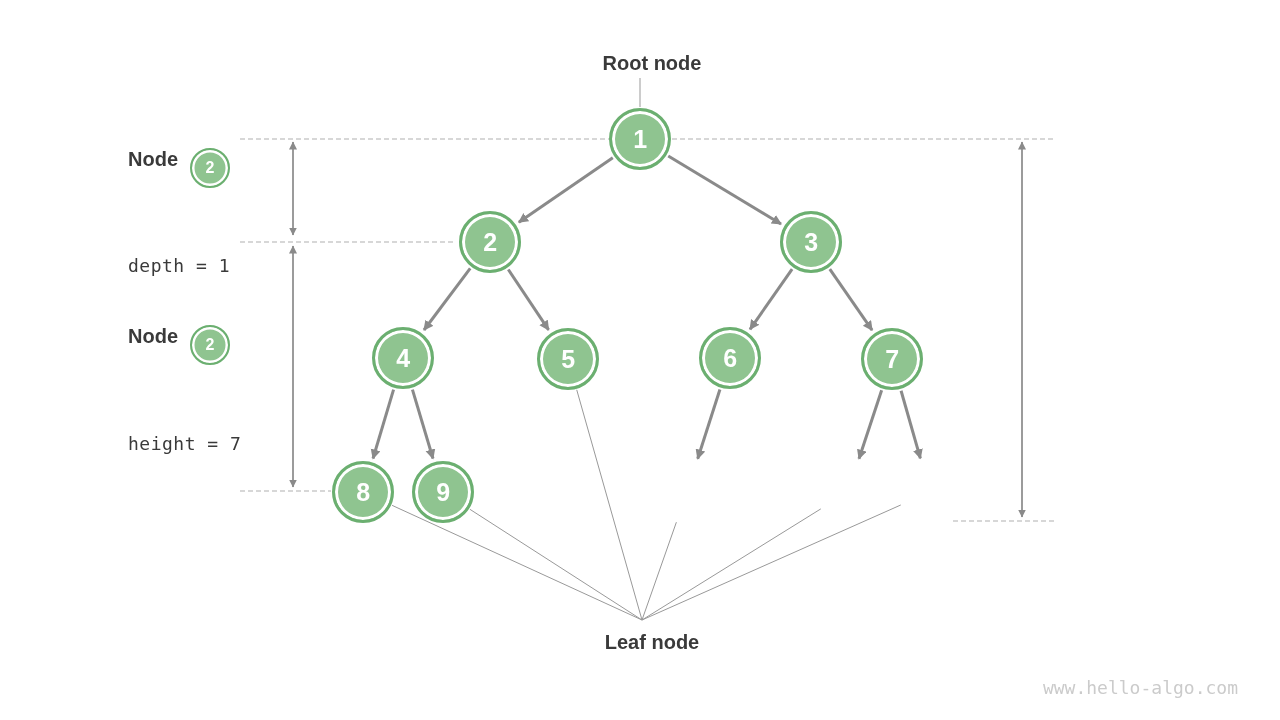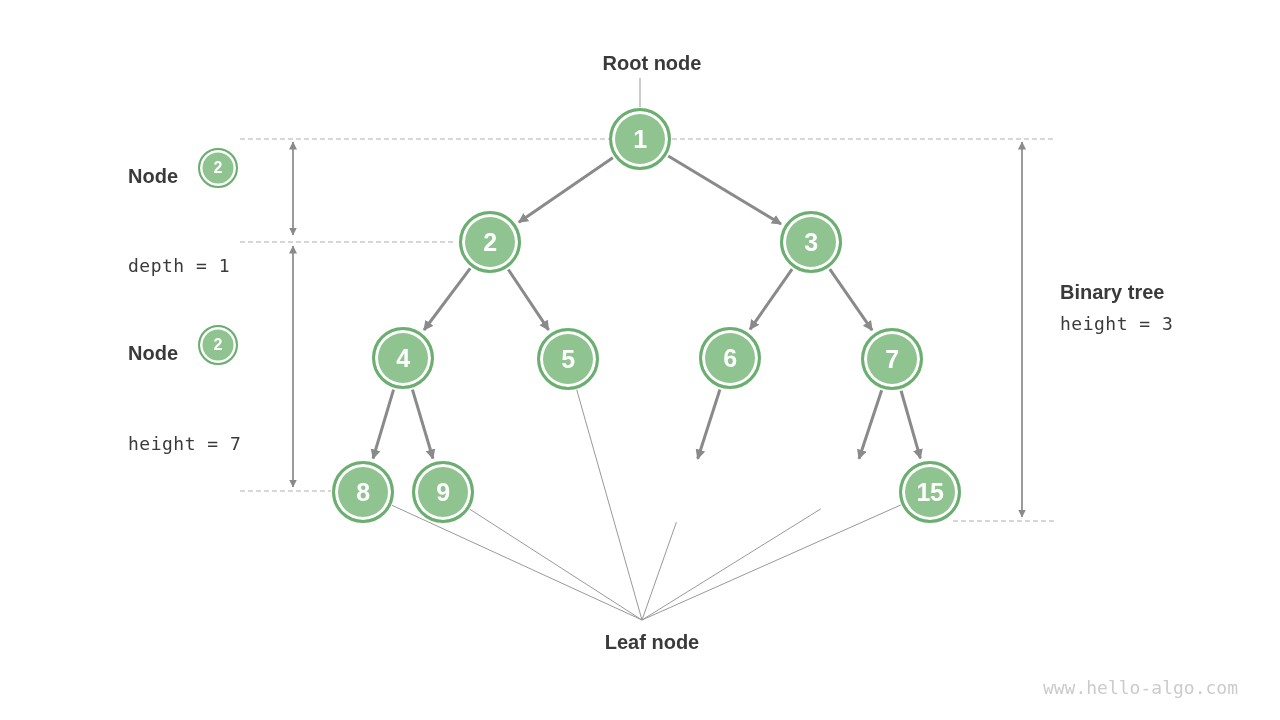--- a/index.html
+++ b/index.html
@@ -23,21 +23,21 @@
     box-shadow:inset 0 0 0 2.5px #fff;
     color:var(--node-text);font-weight:bold;font-size:16px;
     display:flex;align-items:center;justify-content:center;flex:0 0 auto;
   }
   .label-bold{color:var(--text);font-weight:bold;font-size:20px;white-space:nowrap;}
   .label-mono{
     color:var(--text);font-size:18px;white-space:nowrap;
     font-family:"DejaVu Sans Mono","Liberation Mono",monospace;letter-spacing:0.5px;margin-top:48px;
   }
   .center-x{position:absolute;transform:translateX(-50%);margin-left:12px;}
-  .annot-row{position:absolute;display:flex;align-items:flex-end;gap:20px;}
+  .annot-row{position:absolute;display:flex;align-items:flex-start;gap:12px;}
   #watermark{
     position:absolute;right:42px;top:677px;font-size:18px;color:var(--watermark);
     font-family:"DejaVu Sans Mono","Liberation Mono",monospace;
   }
 </style>
 </head>
 <body>
 
 <div id="canvas" style="--bg: #ffffff; --node-fill: #8FC490; --node-ring: #6BAF70; --node-text: #FFFFFF; --text: #3A3A3A; --watermark: #CBCBCB;">
 
@@ -88,38 +88,33 @@
   <div id="nodes-layer">
       <div class="node" style="left: 609px; top: 108px;">1</div>
       <div class="node" style="left: 459px; top: 211px;">2</div>
       <div class="node" style="left: 780px; top: 211px;">3</div>
       <div class="node" style="left: 372px; top: 327px;">4</div>
       <div class="node" style="left: 537px; top: 328px;">5</div>
       <div class="node" style="left: 699px; top: 327px;">6</div>
       <div class="node" style="left: 861px; top: 328px;">7</div>
       <div class="node" style="left: 332px; top: 461px;">8</div>
       <div class="node" style="left: 412px; top: 461px;">9</div>
-      <div class="node" style="left: 899px; top: 461px;">15</div>
     </div>
 
   <div class="label-bold center-x" style="left:640px;top:52px;">Root node</div>
 
   <div class="label-bold center-x" style="left:640px;top:631px;">Leaf node</div>
 
   <div class="annot-row" style="left:128px;top:148px;">
     <span class="label-bold">Node</span>
     <span class="badge">2</span>
   </div>
   <div class="label-mono" style="position:absolute;left:128px;top:207px;">depth = 1</div>
 
   <div class="annot-row" style="left:128px;top:325px;">
     <span class="label-bold">Node</span>
     <span class="badge">2</span>
   </div>
   <div class="label-mono" style="position:absolute;left:128px;top:385px;">height = 7</div>
 
-  <div style="position:absolute;left:1060px;top:281px;">
-    <div class="label-bold">Binary tree</div>
-    <div class="label-mono" style="margin-top:9px;">height = 3</div>
-  </div>
 
   <div id="watermark">www.hello-algo.com</div>
 </div>
 
 </body></html>

